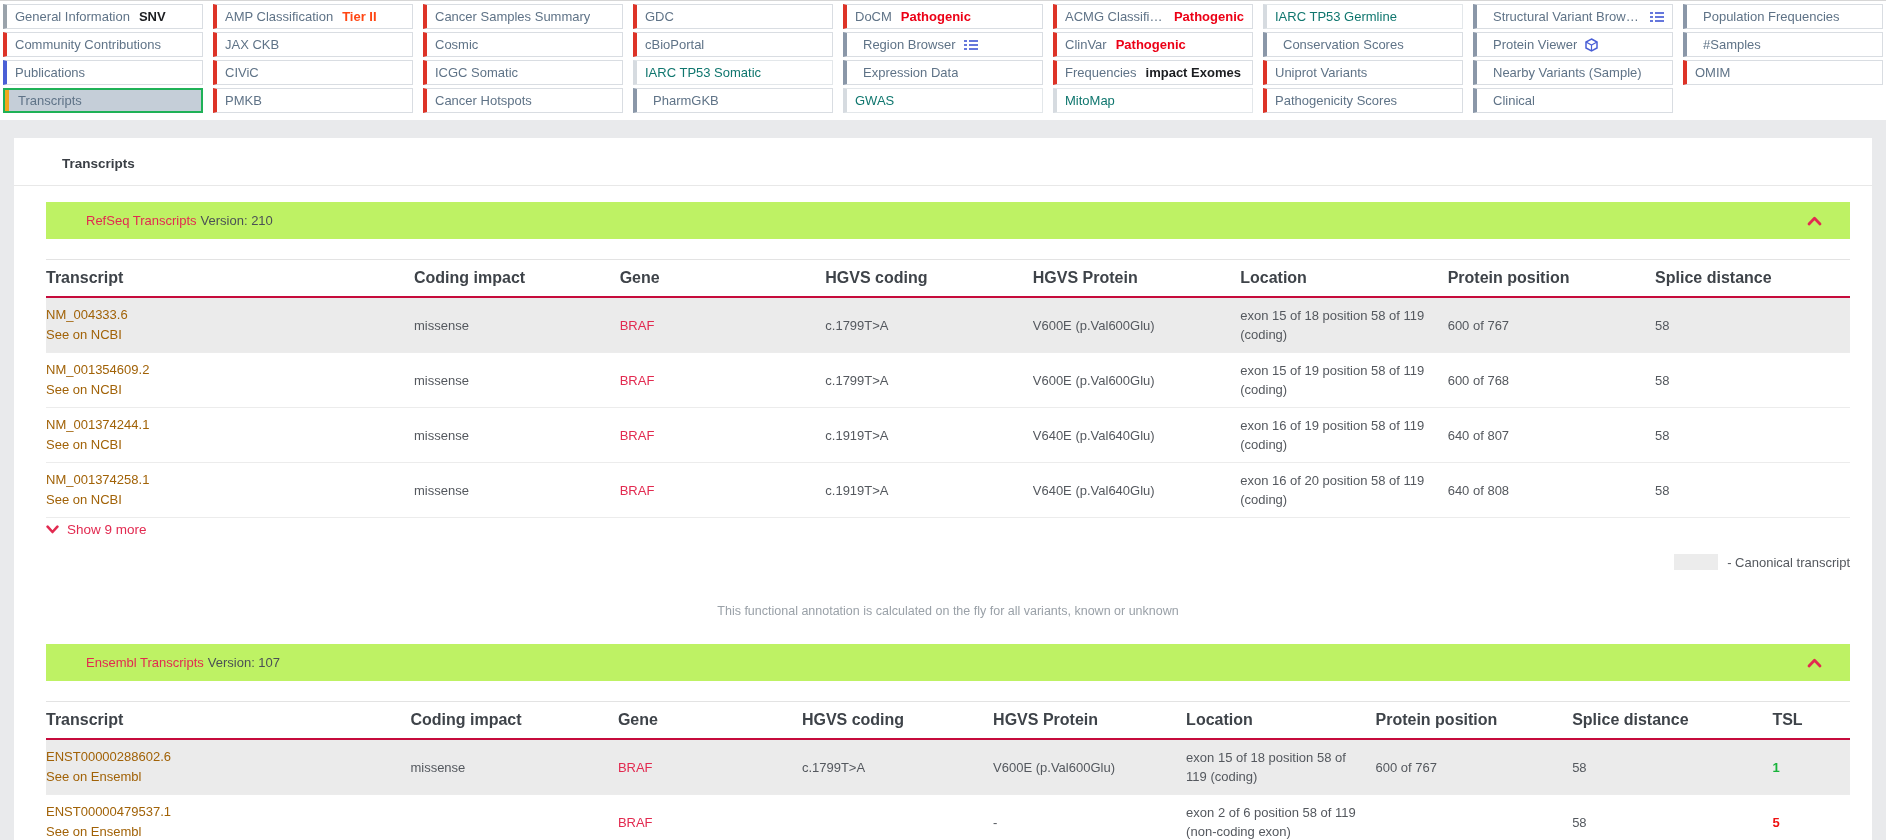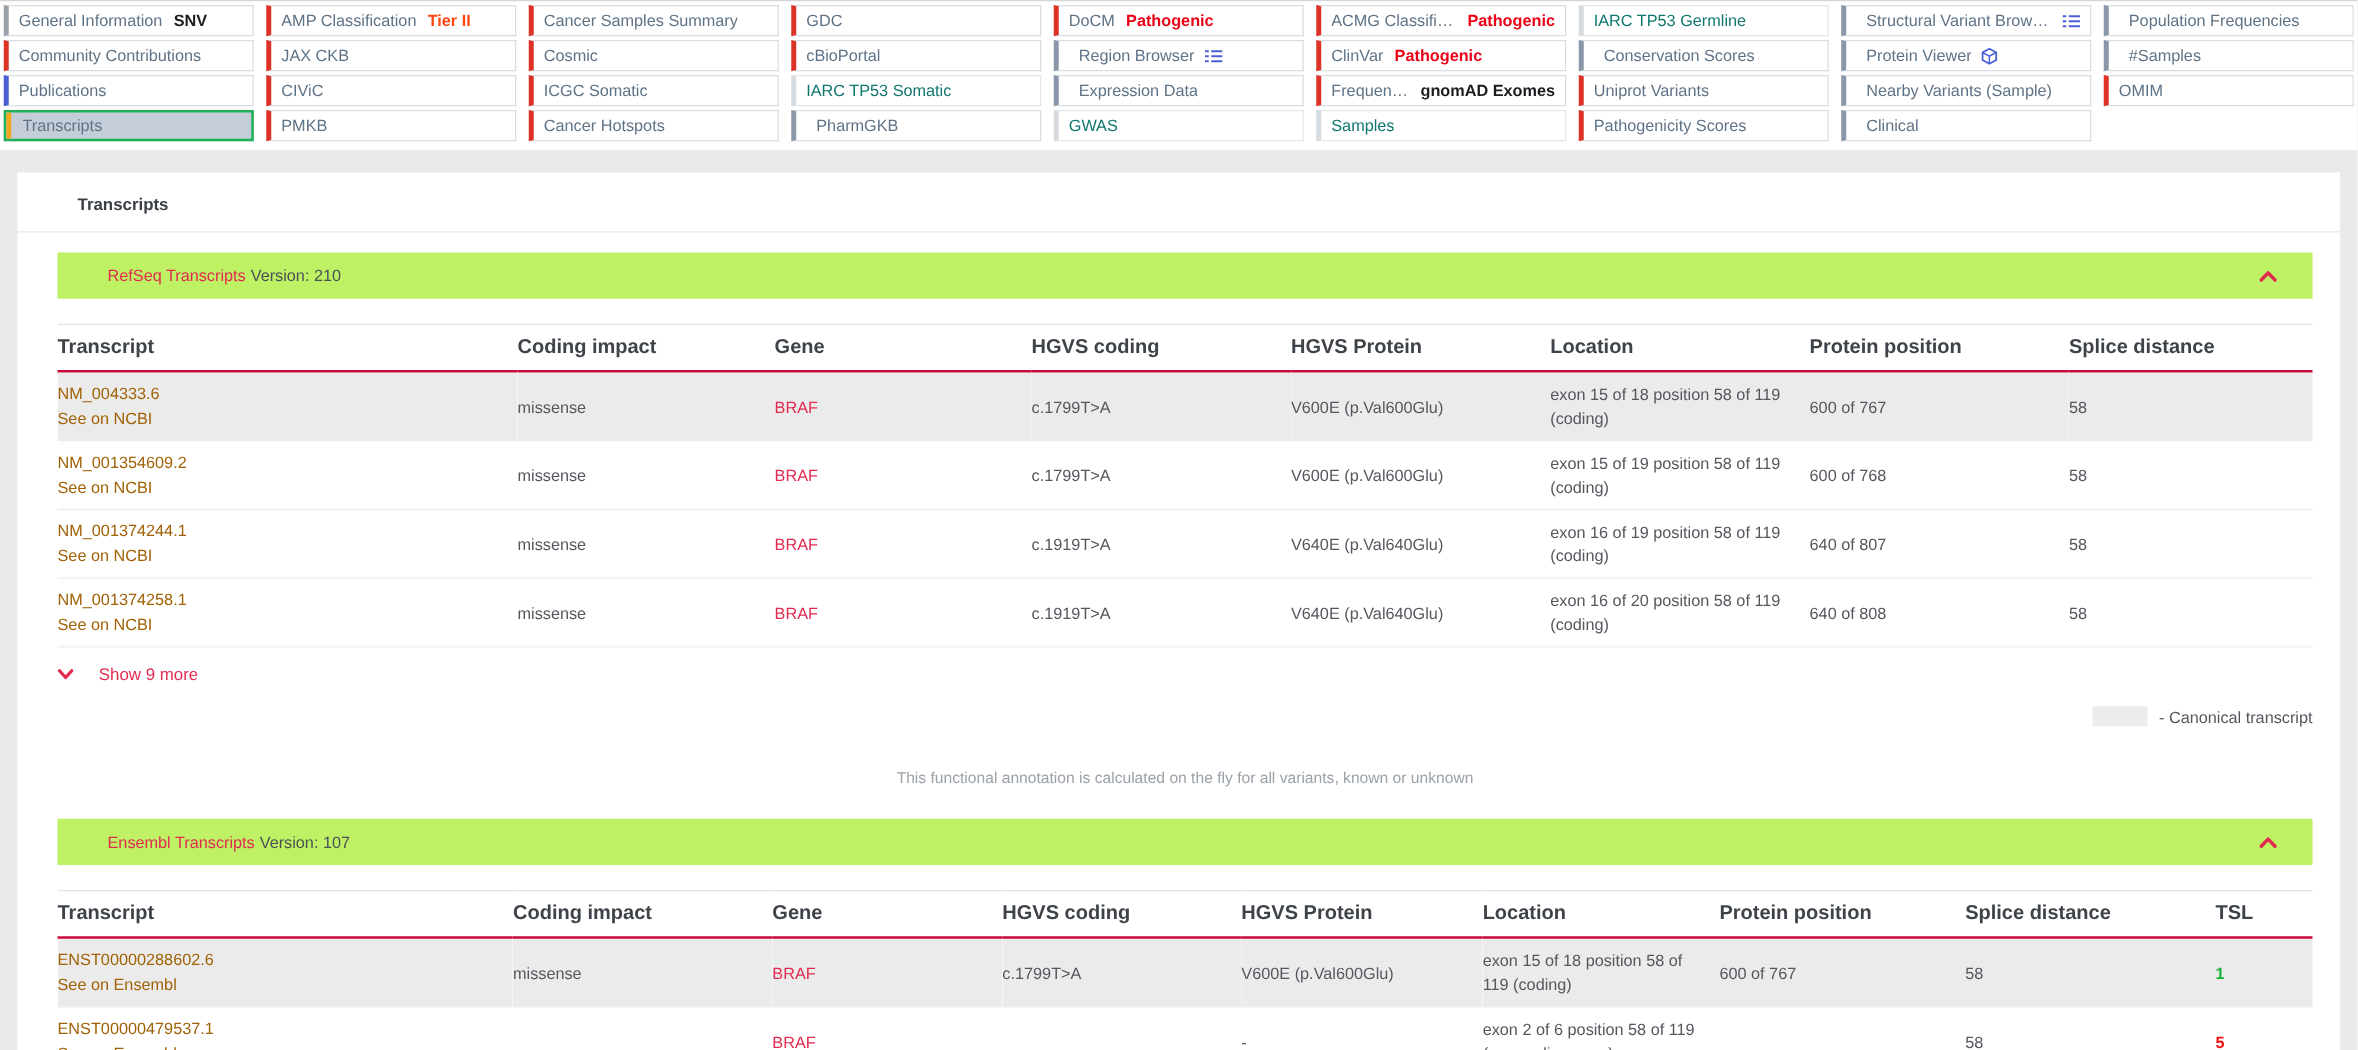--- a/index.html
+++ b/index.html
@@ -53,21 +53,21 @@
     font-size:13px;color:#54585e;padding:7px 8px 7px 0;vertical-align:middle;
     border-bottom:1px solid #ececec;height:52px;box-sizing:border-box;line-height:19px;
     overflow:hidden;
   }
   .tx-table tr.canonical td{background:#ebebeb;}
   .tx-link{color:#a16207;display:block;line-height:20px;cursor:pointer;}
   .gene{color:#e22a50;cursor:pointer;}
   .tsl-green{color:#17b33a;font-weight:bold;}
   .tsl-red{color:#ee1111;font-weight:bold;}
   
-  .show-more{display:inline-flex;align-items:center;gap:20px;color:#e22a50;font-size:13.5px;margin-top:14px;cursor:pointer;}
+  .show-more{display:inline-flex;align-items:center;gap:8px;color:#e22a50;font-size:13.5px;margin-top:4px;cursor:pointer;}
   .legend-row{display:flex;justify-content:flex-end;align-items:center;margin-top:16px;font-size:13px;color:#54585e;}
   .legend-swatch{width:44px;height:16px;background:#ececec;margin-right:9px;}
   .note{text-align:center;color:#9aa1a8;font-size:12.5px;margin-top:34px;}
 </style>
 </head>
 <body>
 
 <div class="tab-strip">
   <div class="tab-grid">
       <div class="tab accent-gray">
@@ -169,21 +169,21 @@
         <span class="tab-label">ICGC Somatic</span>
       </div>
       <div class="tab disabled">
         <span class="tab-label">IARC TP53 Somatic</span>
       </div>
       <div class="tab accent-slate">
         <span class="tab-label">Expression Data</span>
       </div>
       <div class="tab accent-red">
         <span class="tab-label">Frequencies</span>
-        <span class="tab-value val-dark">gnomAD Exomes</span>
+        <span class="tab-value val-dark">impact Exomes</span>
       </div>
       <div class="tab accent-red">
         <span class="tab-label">Uniprot Variants</span>
       </div>
       <div class="tab accent-slate">
         <span class="tab-label">Nearby Variants (Sample)</span>
       </div>
       <div class="tab accent-red">
         <span class="tab-label">OMIM</span>
       </div>
@@ -196,21 +196,21 @@
       <div class="tab accent-red">
         <span class="tab-label">Cancer Hotspots</span>
       </div>
       <div class="tab accent-slate">
         <span class="tab-label">PharmGKB</span>
       </div>
       <div class="tab disabled">
         <span class="tab-label">GWAS</span>
       </div>
       <div class="tab disabled">
-        <span class="tab-label">Samples</span>
+        <span class="tab-label">MitoMap</span>
       </div>
       <div class="tab accent-red">
         <span class="tab-label">Pathogenicity Scores</span>
       </div>
       <div class="tab accent-slate">
         <span class="tab-label">Clinical</span>
       </div>
     </div>
 </div>
 

